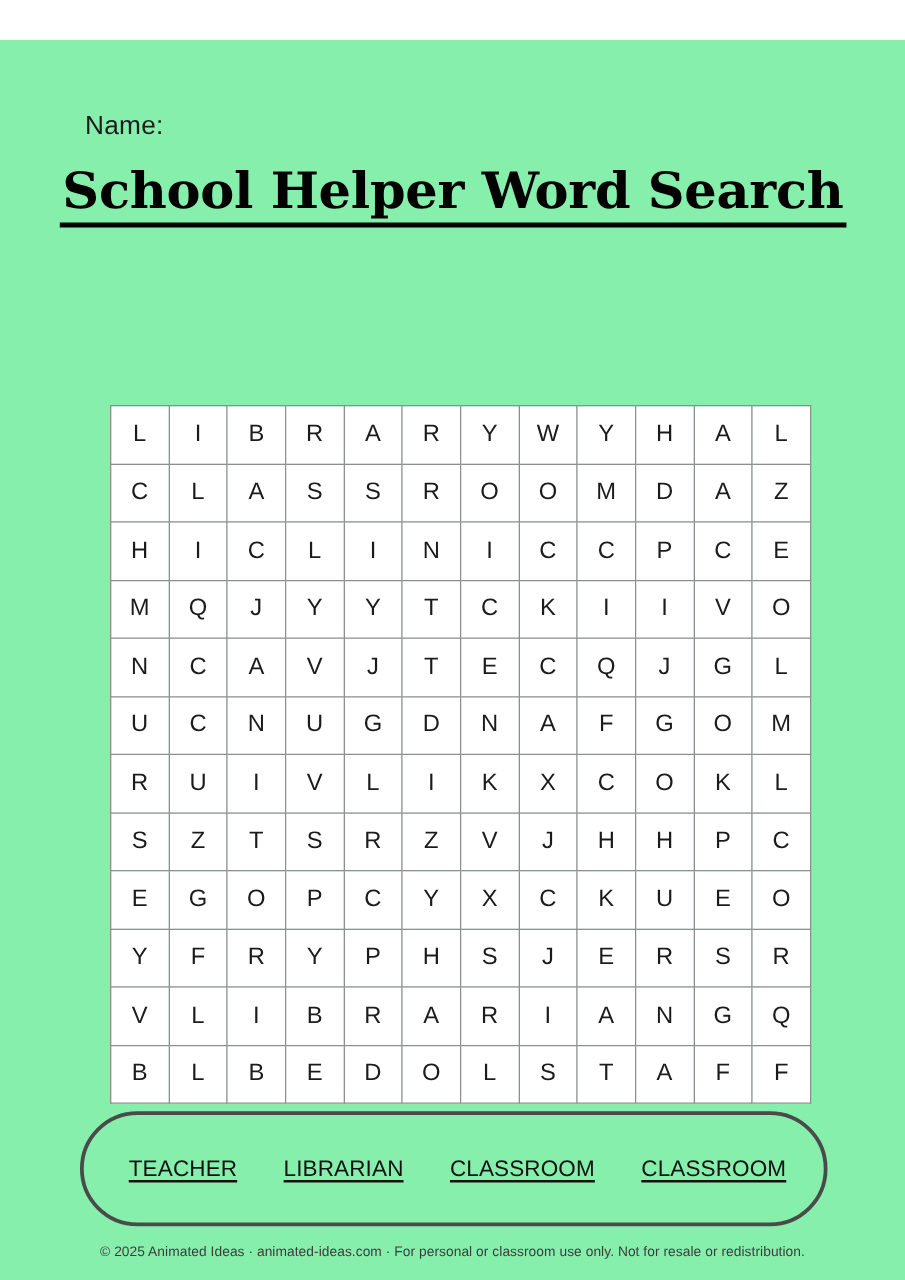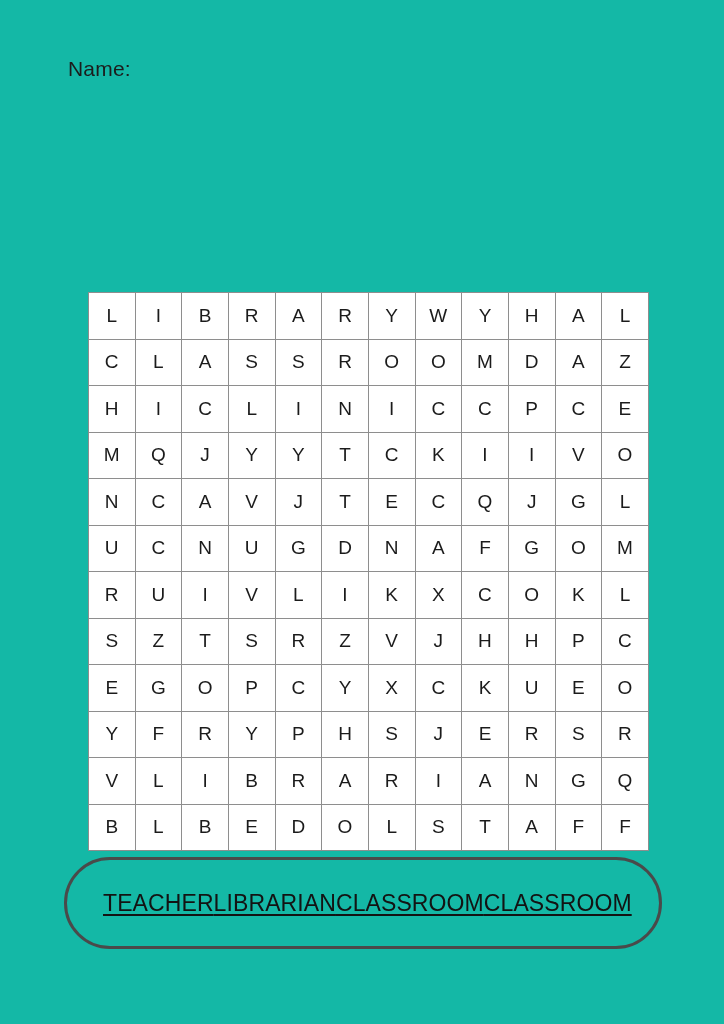--- a/index.html
+++ b/index.html
@@ -12,21 +12,22 @@
     height: 1024px;
     position: relative;
     overflow: hidden;
     font-family: "Liberation Sans", sans-serif;
     color: #1a1a1a;
   }
 
   .page {
     position: absolute;
     inset: 0;
-    background: #14b8a6;
+    background: #86efac;
+    margin-top: 32px;
   }
 
   
   .name-row {
     position: absolute;
     left: 68px;
     top: 57px;
     width: 590px;
     display: flex;
     align-items: baseline;
@@ -119,21 +120,21 @@
   }
   .wb-row {
     display: flex;
     justify-content: space-between;
     align-items: baseline;
     padding: 0 6px;
   }
   .wb-row.row1 { padding: 0 12px 0 18px; }
   .wb-row.row2 { padding: 2px 10px 0 10px; }
   .wb-word {
-    font-size: 23px;
+    font-size: 18px;
     line-height: 27px;
     color: #131313;
     text-decoration: underline;
     text-decoration-thickness: 2px;
     text-underline-offset: 3px;
     letter-spacing: 0.1px;
     white-space: nowrap;
   }
 
   
@@ -151,20 +152,23 @@
 </style>
 </head>
 <body>
 
 <div class="page">
 
   <div class="name-row">
     <span class="name-label">Name:</span>
   </div>
 
+  <div class="title-wrap">
+    <span class="title">School Helper Word Search</span>
+  </div>
 
 
   <table class="grid">
     <tbody>
         <tr>
           <td>L</td>
           <td>I</td>
           <td>B</td>
           <td>R</td>
           <td>A</td>
@@ -335,14 +339,15 @@
 
   <div class="wordbank">
     <div class="wb-row row1">
         <span class="wb-word">TEACHER</span>
         <span class="wb-word">LIBRARIAN</span>
         <span class="wb-word">CLASSROOM</span>
         <span class="wb-word">CLASSROOM</span>
       </div>
   </div>
 
+  <div class="footer">© 2025 Animated Ideas · animated-ideas.com · For personal or classroom use only. Not for resale or redistribution.</div>
 
 </div>
 
 </body></html>

